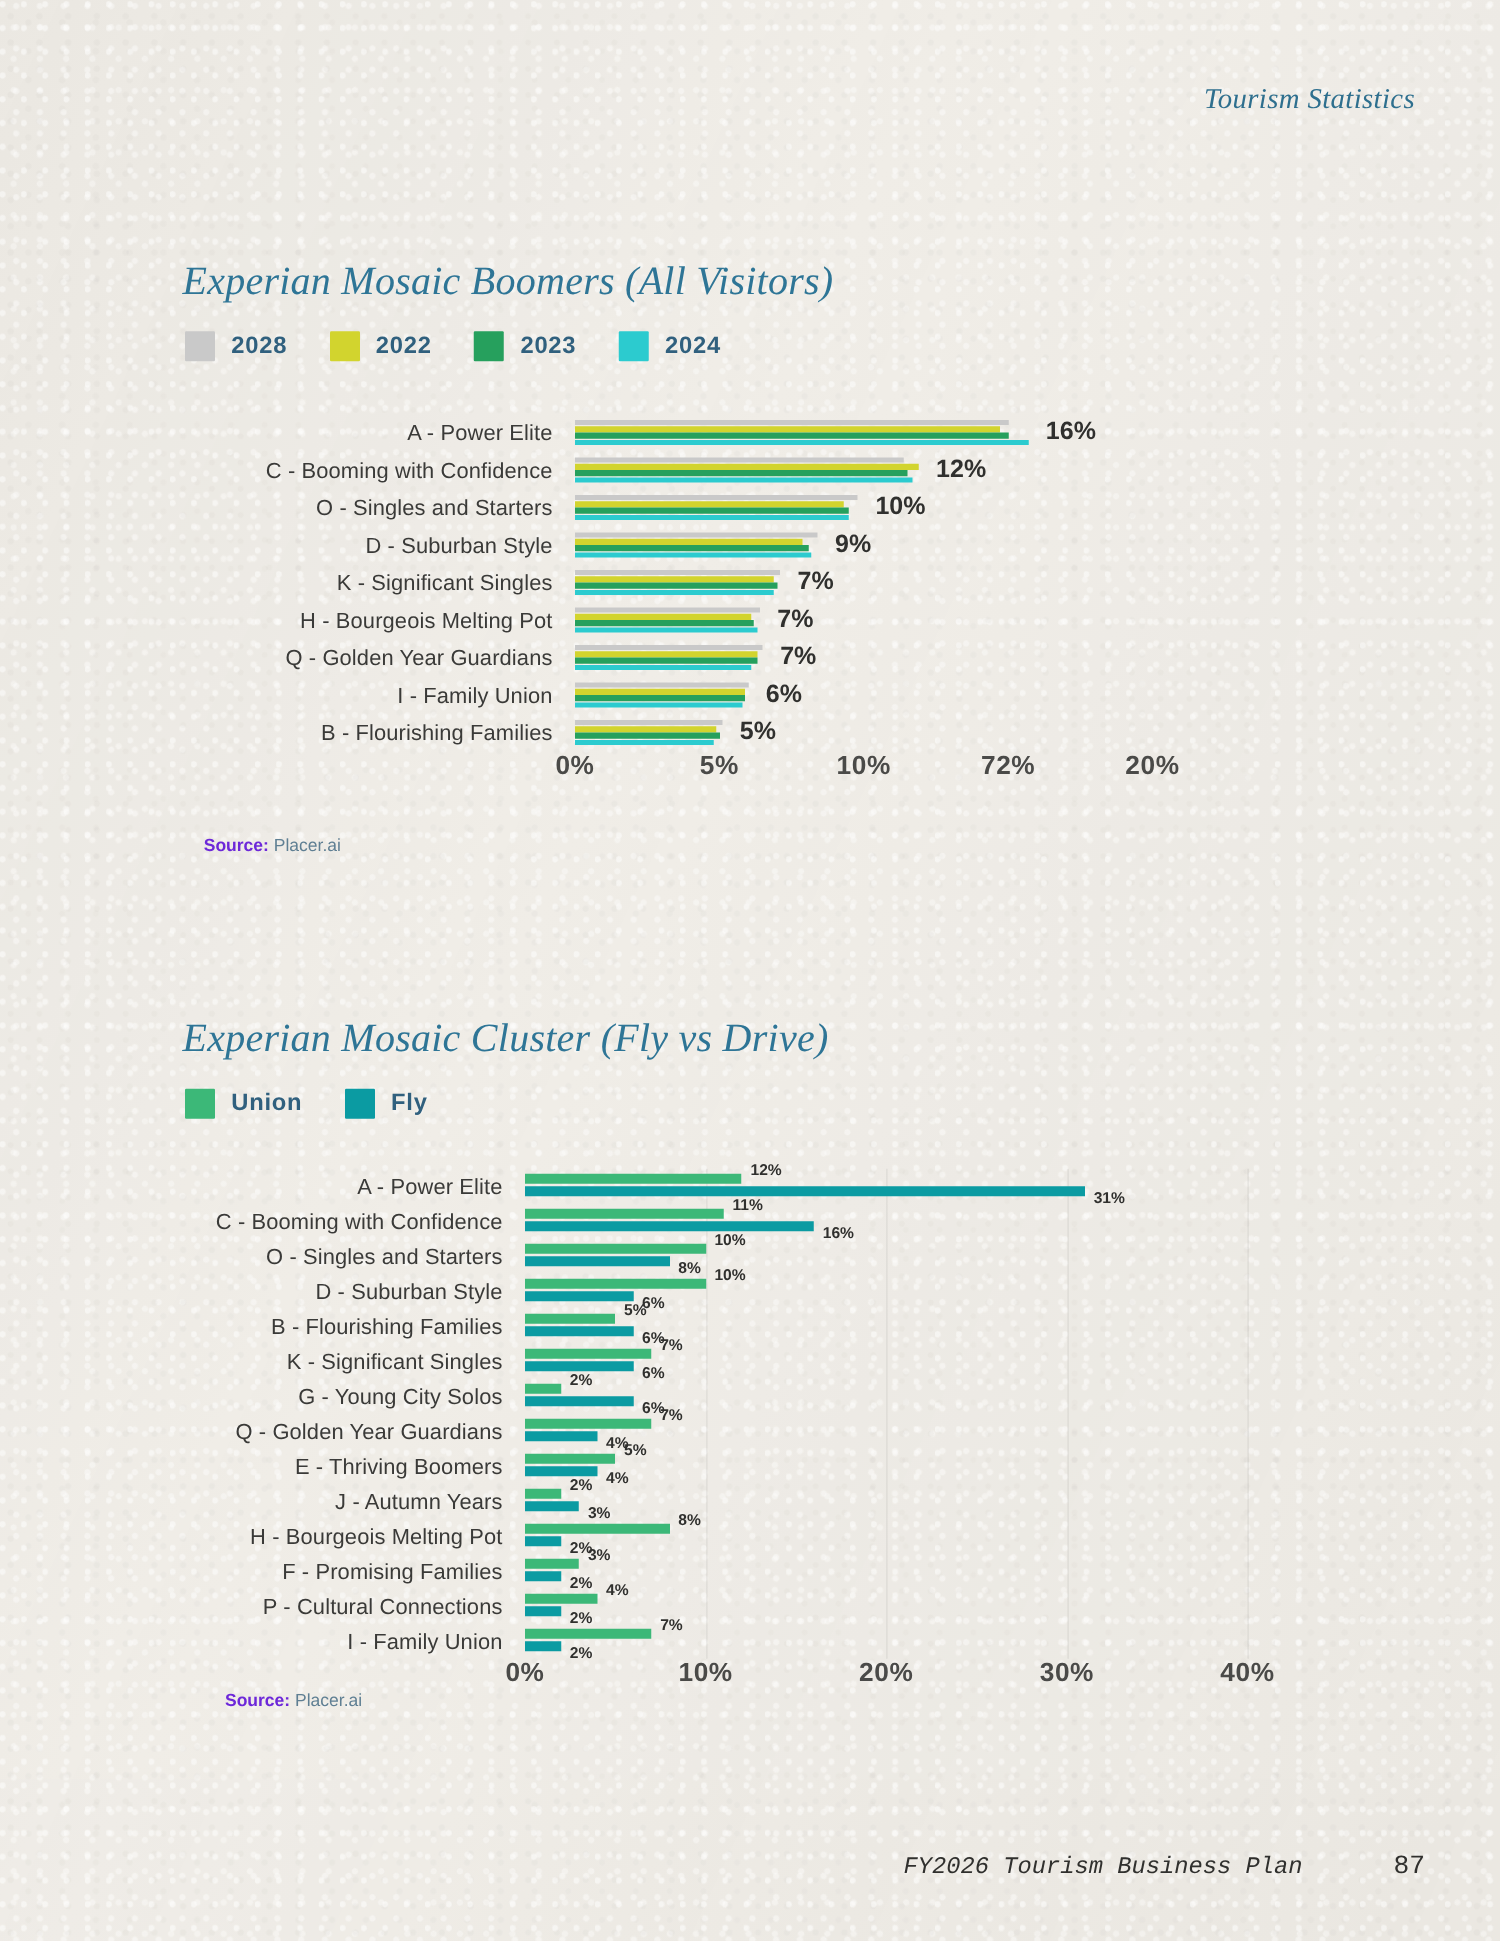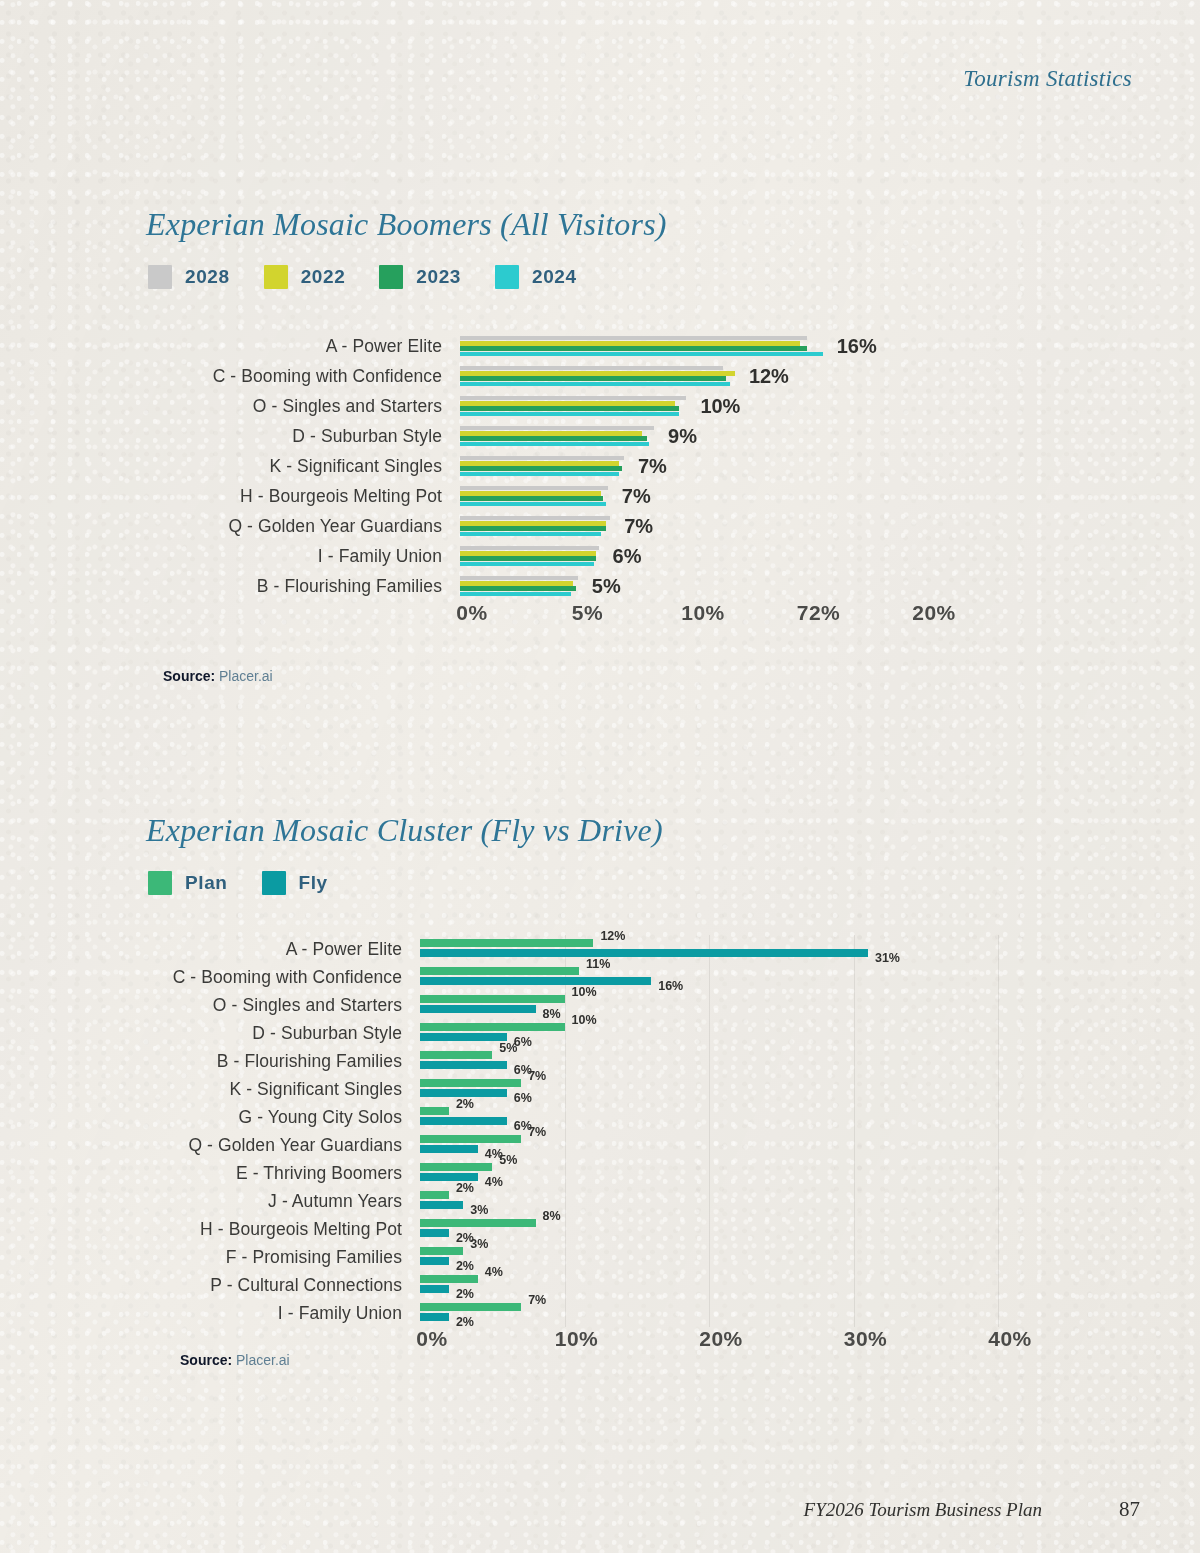--- a/index.html
+++ b/index.html
@@ -29,24 +29,24 @@
   
   .running-head{
     position:absolute;top:66px;right:68px;
     font-family:"Liberation Serif", serif;
     font-style:italic;
     font-size:23px;
     color:#2e6f8e;
     letter-spacing:.3px;
   }
   .footer{
-    position:absolute;left:0;right:0;bottom:31px;
+    position:absolute;left:0;right:0;bottom:48px;
     display:flex;justify-content:flex-end;align-items:baseline;
     padding-right:60px;
-    font-family:Liberation Serif, serif;
+    font-family:Liberation Mono, monospace;
     font-style:italic;
     color:#30302e;
   }
   .footer-title{font-size:19px;}
   .footer-page{font-size:21px;font-style:normal;margin-left:64px;width:34px;text-align:right;}
 
   
   .chart-block{position:absolute;left:0;right:0;}
   .chart-title{
     font-family:"Liberation Serif", serif;
@@ -74,21 +74,21 @@
   .cat-label{
     text-align:right;
     font-size:17.5px;
     color:#3a3a38;
     white-space:nowrap;
     letter-spacing:.1px;
     display:flex;align-items:center;justify-content:flex-end;
     padding-right:18px;
     box-sizing:border-box;
   }
-  .bars-area{position:relative;flex:1;padding-left:12px;}
+  .bars-area{position:relative;flex:1;}
   .bar{
     position:absolute;left:0;
     border-radius:0;
   }
   .bar-value{
     position:absolute;
     font-weight:bold;
     color:#30302e;
     white-space:nowrap;
   }
@@ -103,21 +103,21 @@
     letter-spacing:.5px;
   }
   .gridline{
     position:absolute;top:0;bottom:0;width:1px;
     background:rgba(0,0,0,.07);
   }
   .source{
     position:absolute;
     font-size:14px;color:#5f7f93;
   }
-  .source b{color:#0f172a;}
+  .source b{color:#6d28d9;}
 
   
   #chart1{top:206px;}
   #chart1 .plot-area{margin-top:42px;position:relative;}
   #chart1 .cat-label{width:460px;}
   #chart1 .plot-row{height:30px;}
   #chart1 .bar-value{font-size:20px;top:50%;transform:translateY(-50%);}
 
   
   #chart2{top:812px;}
@@ -264,21 +264,21 @@
       <b>Source:</b>
       <span>Placer.ai</span>
     </div>
   </div>
 
   <div class="chart-block" id="chart2">
     <div class="chart-title">Experian Mosaic Cluster (Fly vs Drive)</div>
     <div class="legend" id="legend2">
         <div class="legend-item">
           <span class="legend-swatch" style="background: rgb(60, 184, 120);"></span>
-          <span class="legend-label">Plan</span>
+          <span class="legend-label">Union</span>
         </div>
         <div class="legend-item">
           <span class="legend-swatch" style="background: rgb(11, 155, 162);"></span>
           <span class="legend-label">Fly</span>
         </div>
       </div>
     <div class="plot-area">
       <div id="rows2">
           <div class="plot-row">
             <div class="cat-label">A - Power Elite</div>

